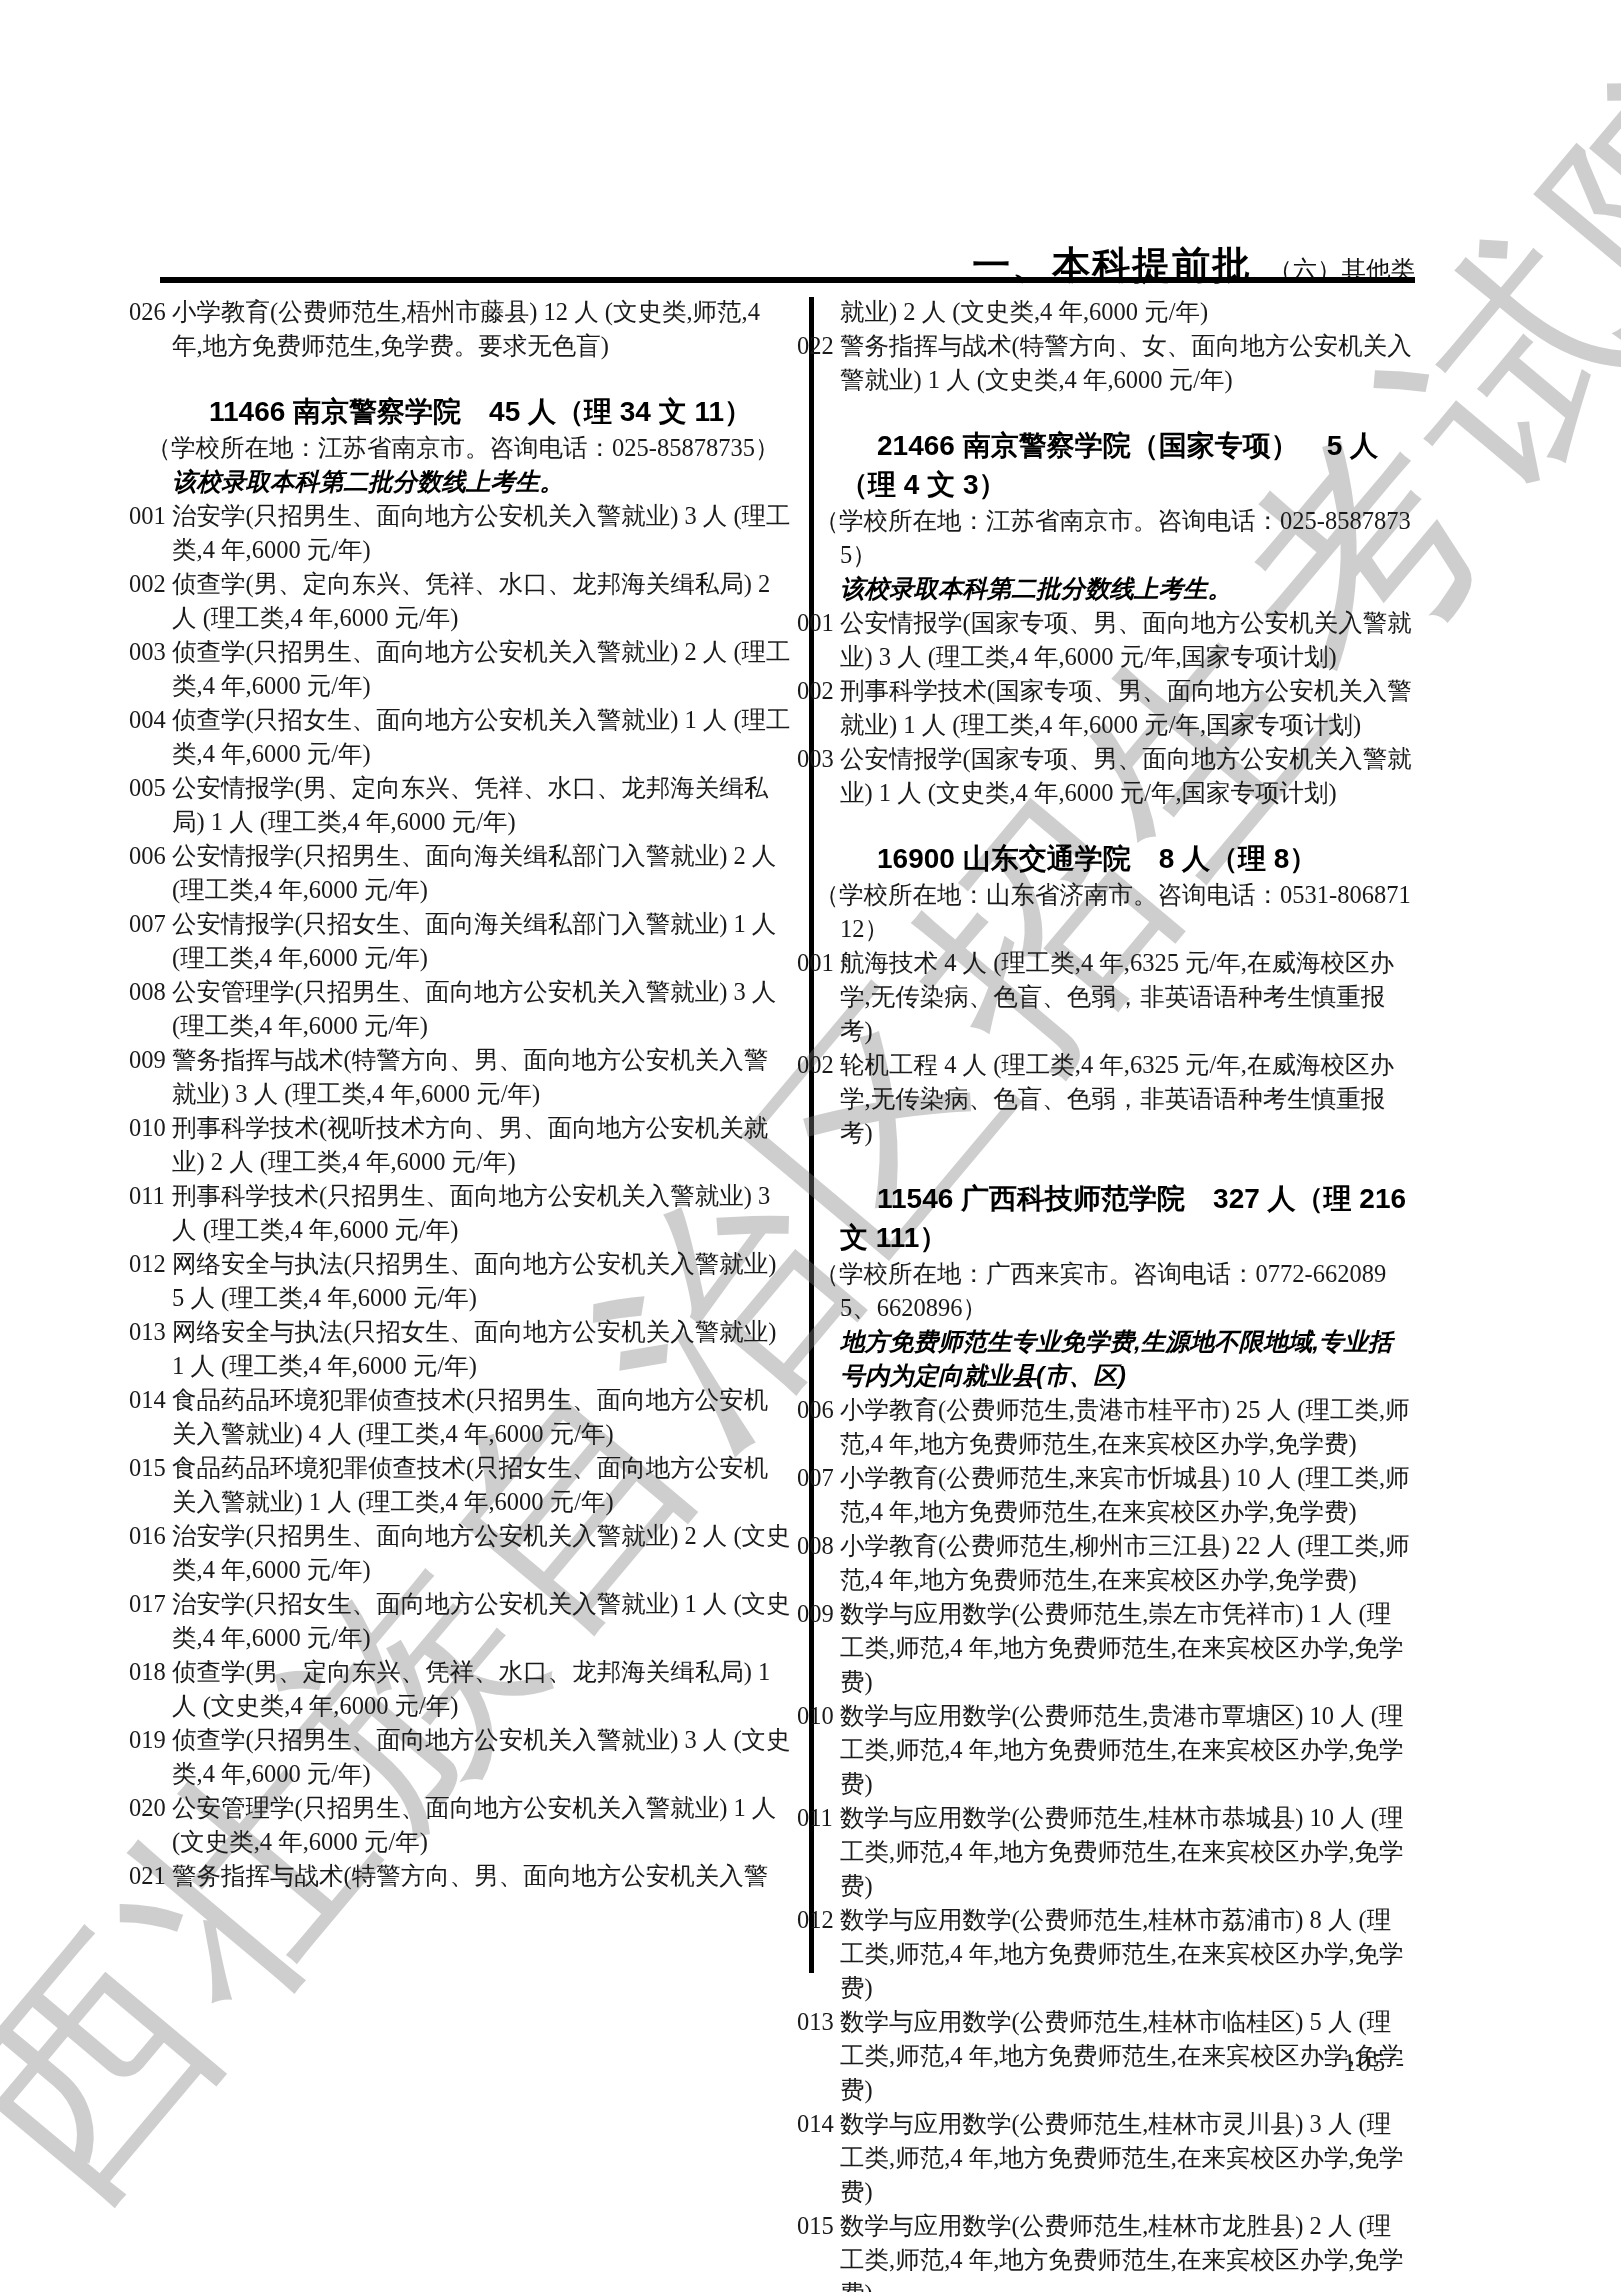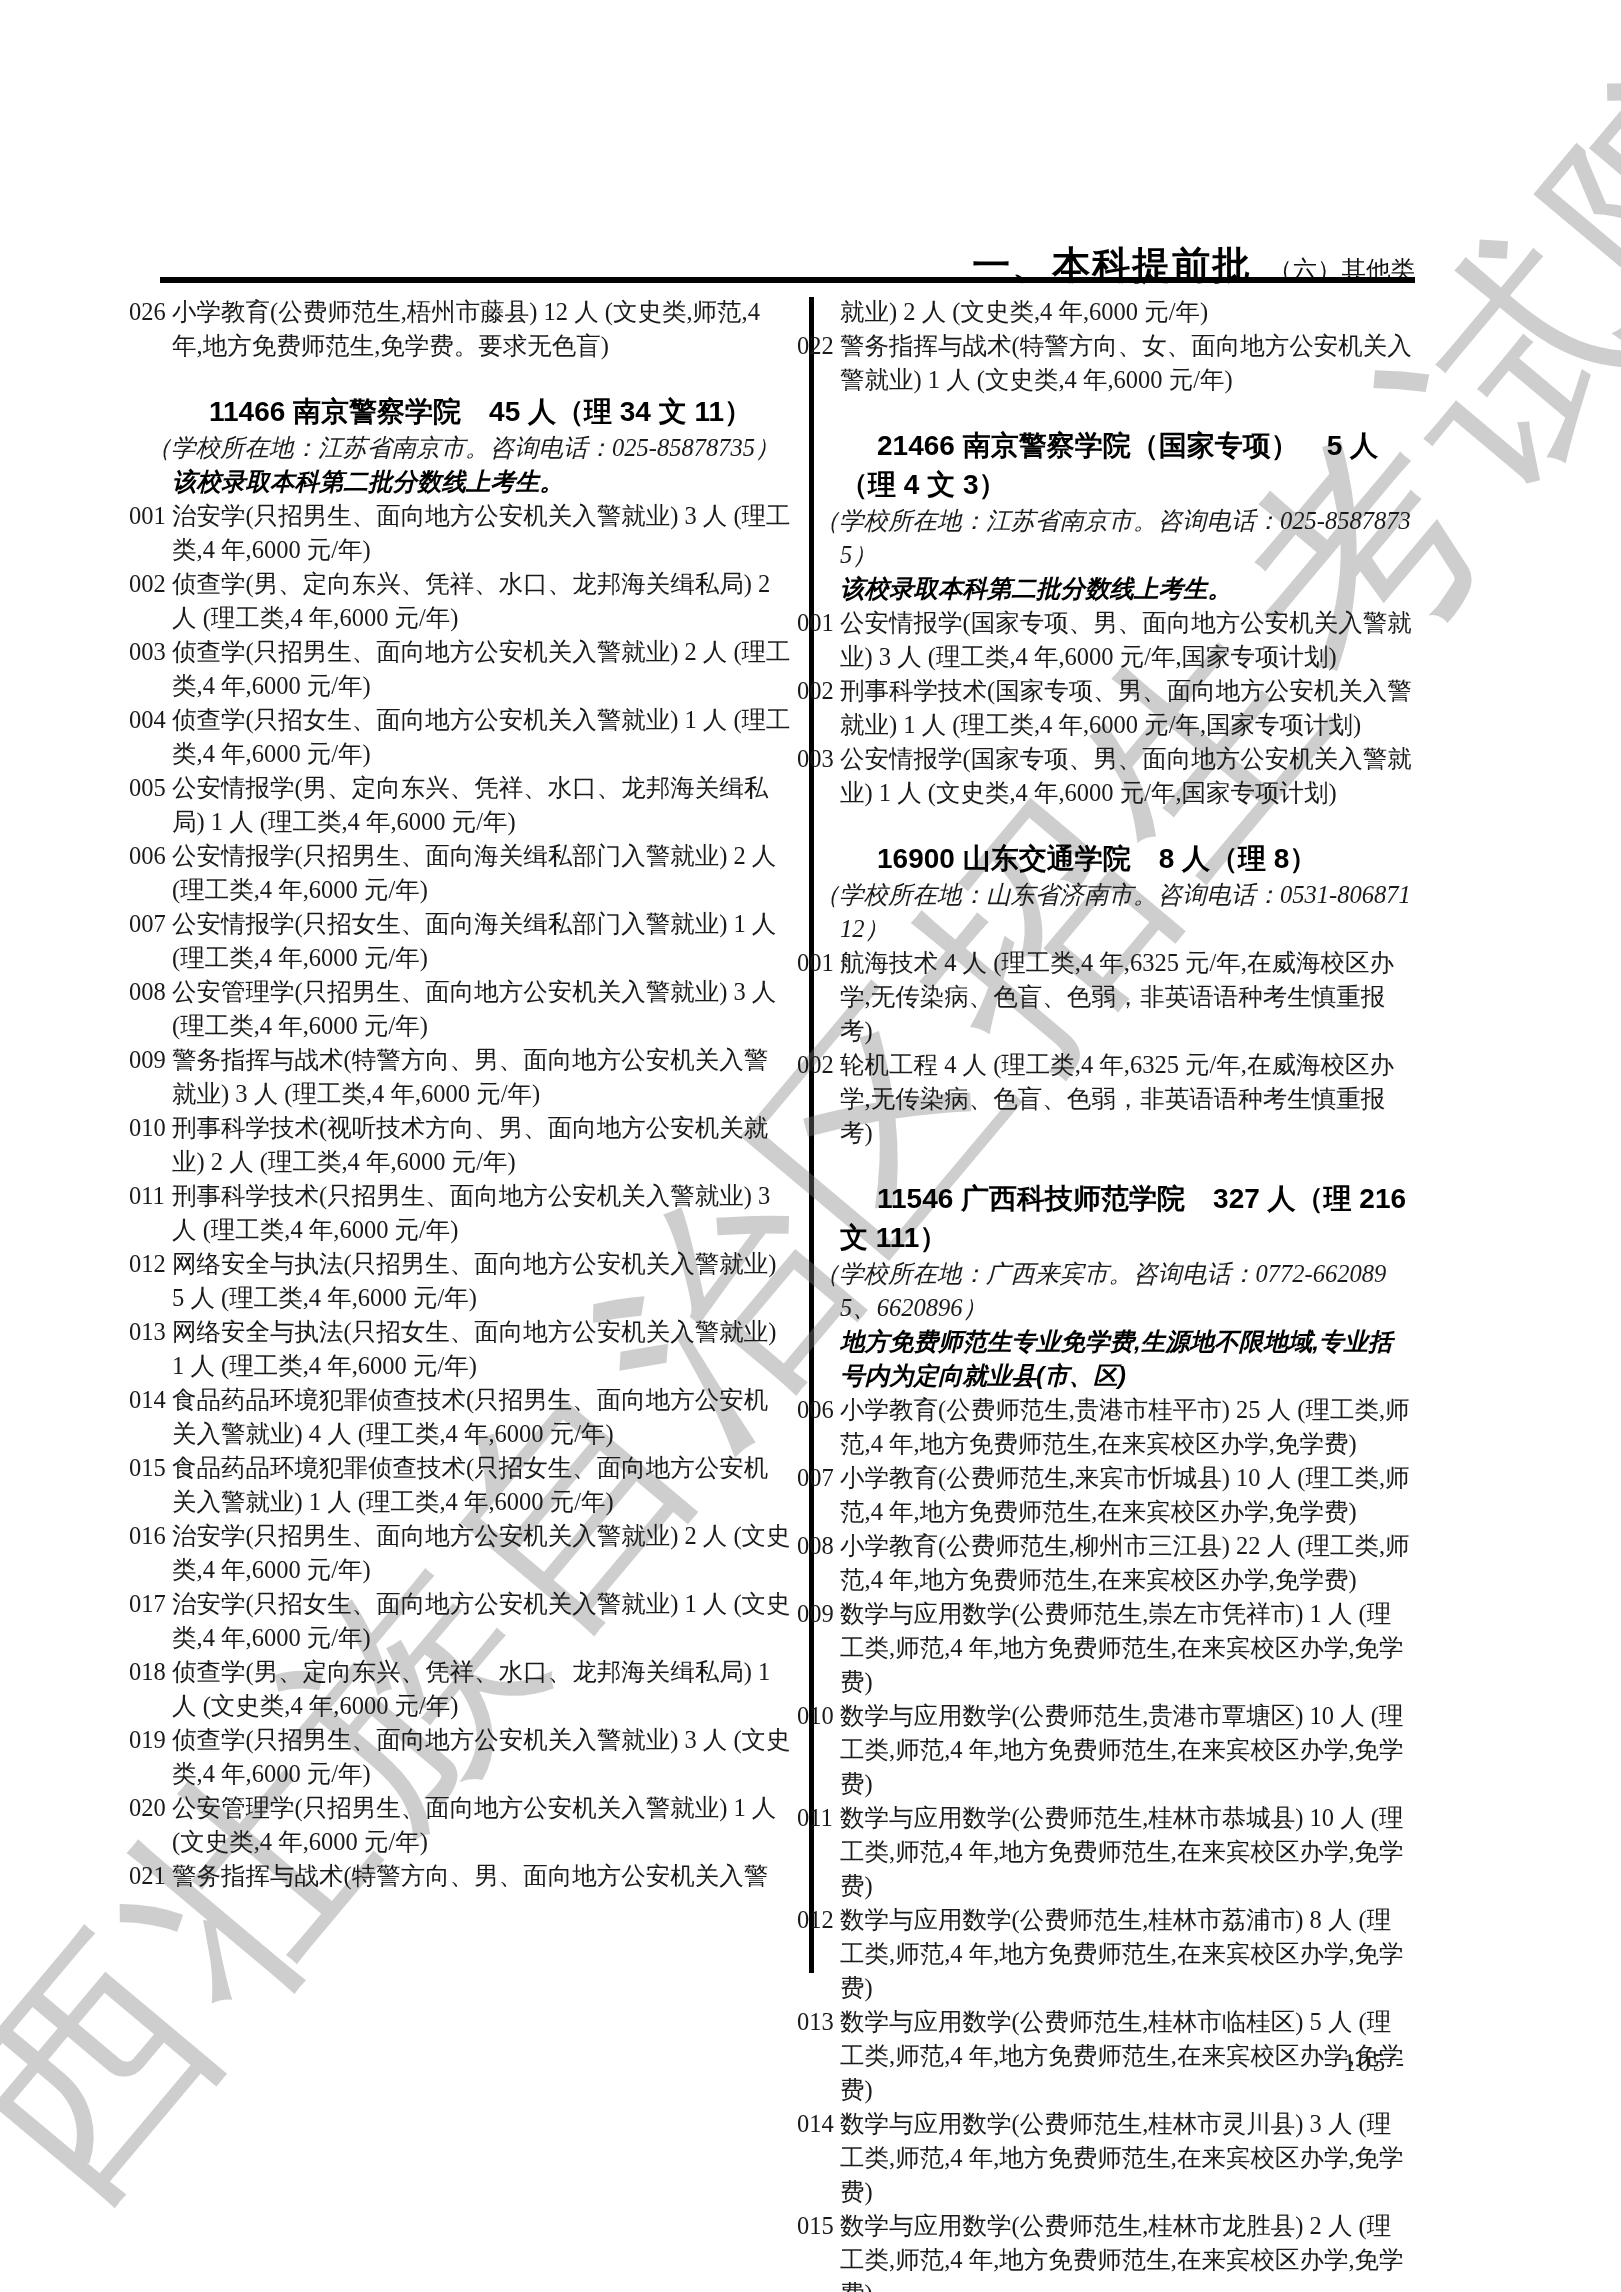--- a/index.html
+++ b/index.html
@@ -38,21 +38,21 @@
     z-index:1;pointer-events:none;
   }
   
   .col{position:absolute;top:295px;z-index:2;font-size:24.5px;line-height:34px;word-break:break-all;}
   .col-left{left:172px;width:619px;}
   .col-right{left:840px;width:574px;}
   .col p{margin:0;padding:0;}
   .b-entry{padding-left:43px;text-indent:-43px;}
   .b-cont{padding-left:43px;}
   .code{display:inline-block;width:43px;text-indent:0;}
-  .b-school{padding-left:25.5px;text-indent:-25.5px;font-style:italic;}
+  .b-school{padding-left:25.5px;text-indent:-25.5px;}
   .b-note{
     padding-left:49px;font-weight:bold;color:#000;
     font-family:"Liberation Sans","DejaVu Sans",sans-serif;
     font-size:24.5px;
     font-style:italic;
   }
   .b-heading{
     margin-top:29px !important;
     padding-left:21.6px;text-indent:37px;
     font-family:"Liberation Sans","DejaVu Sans",sans-serif;

